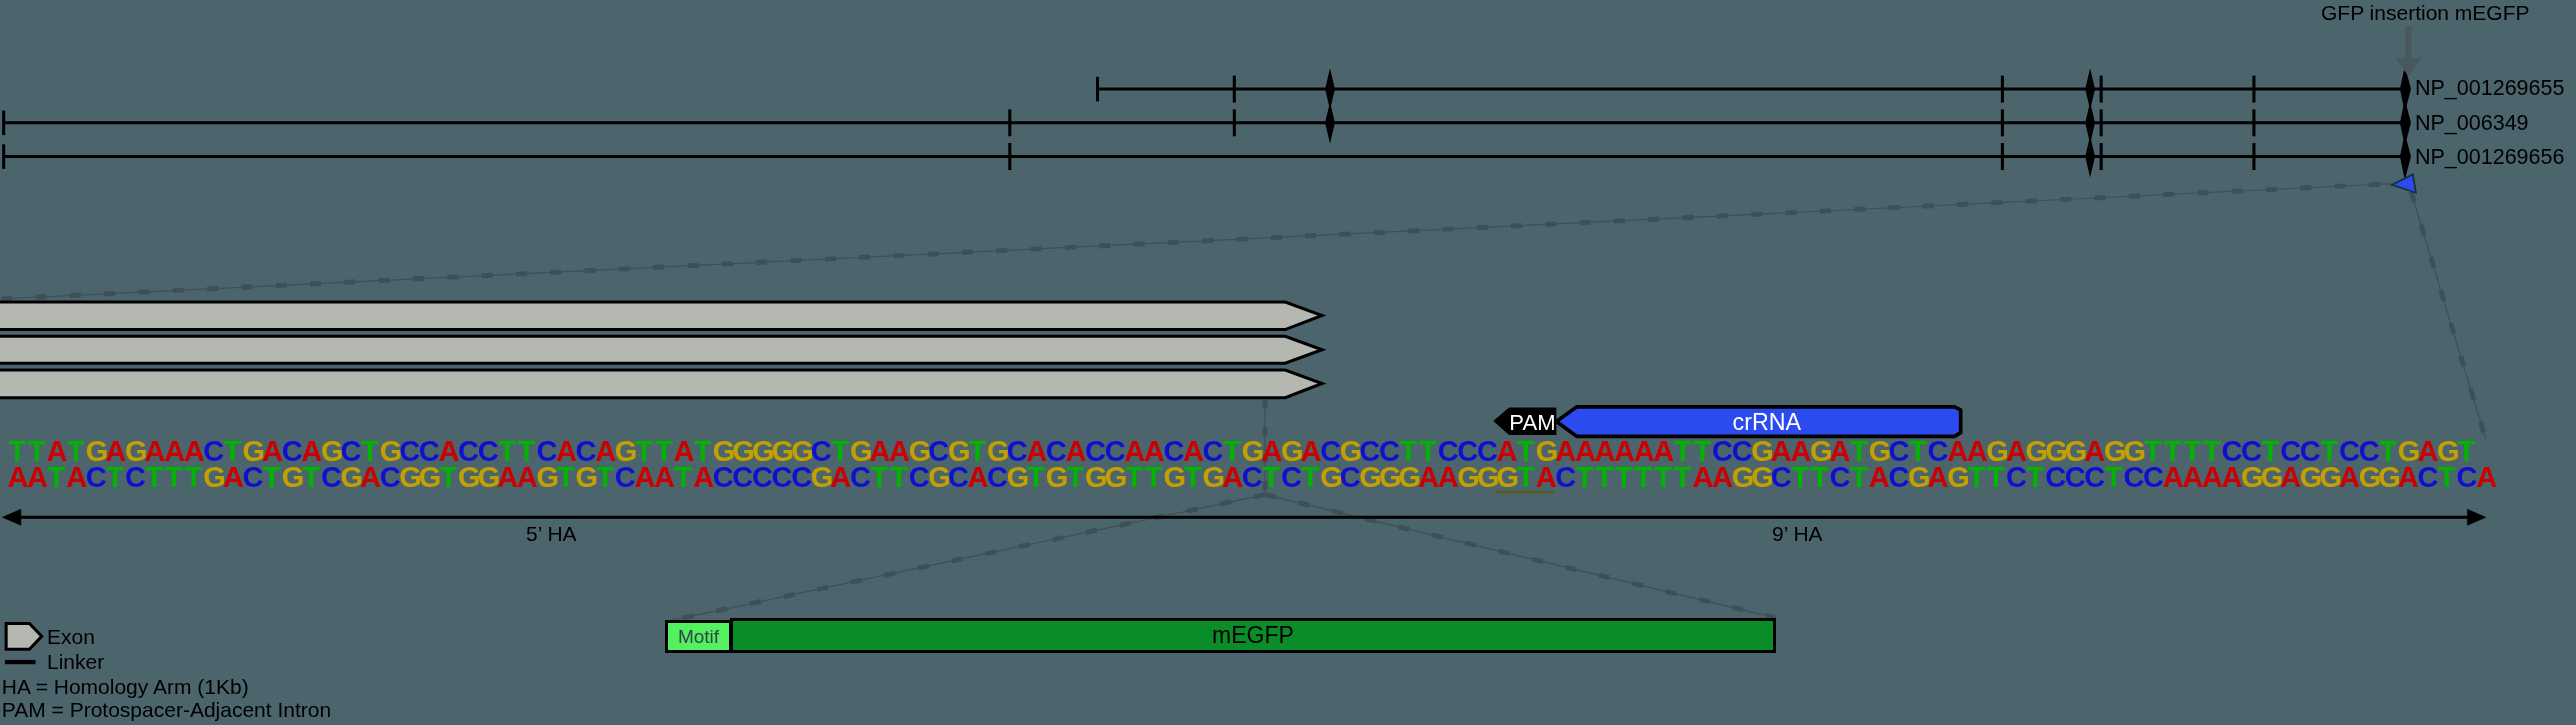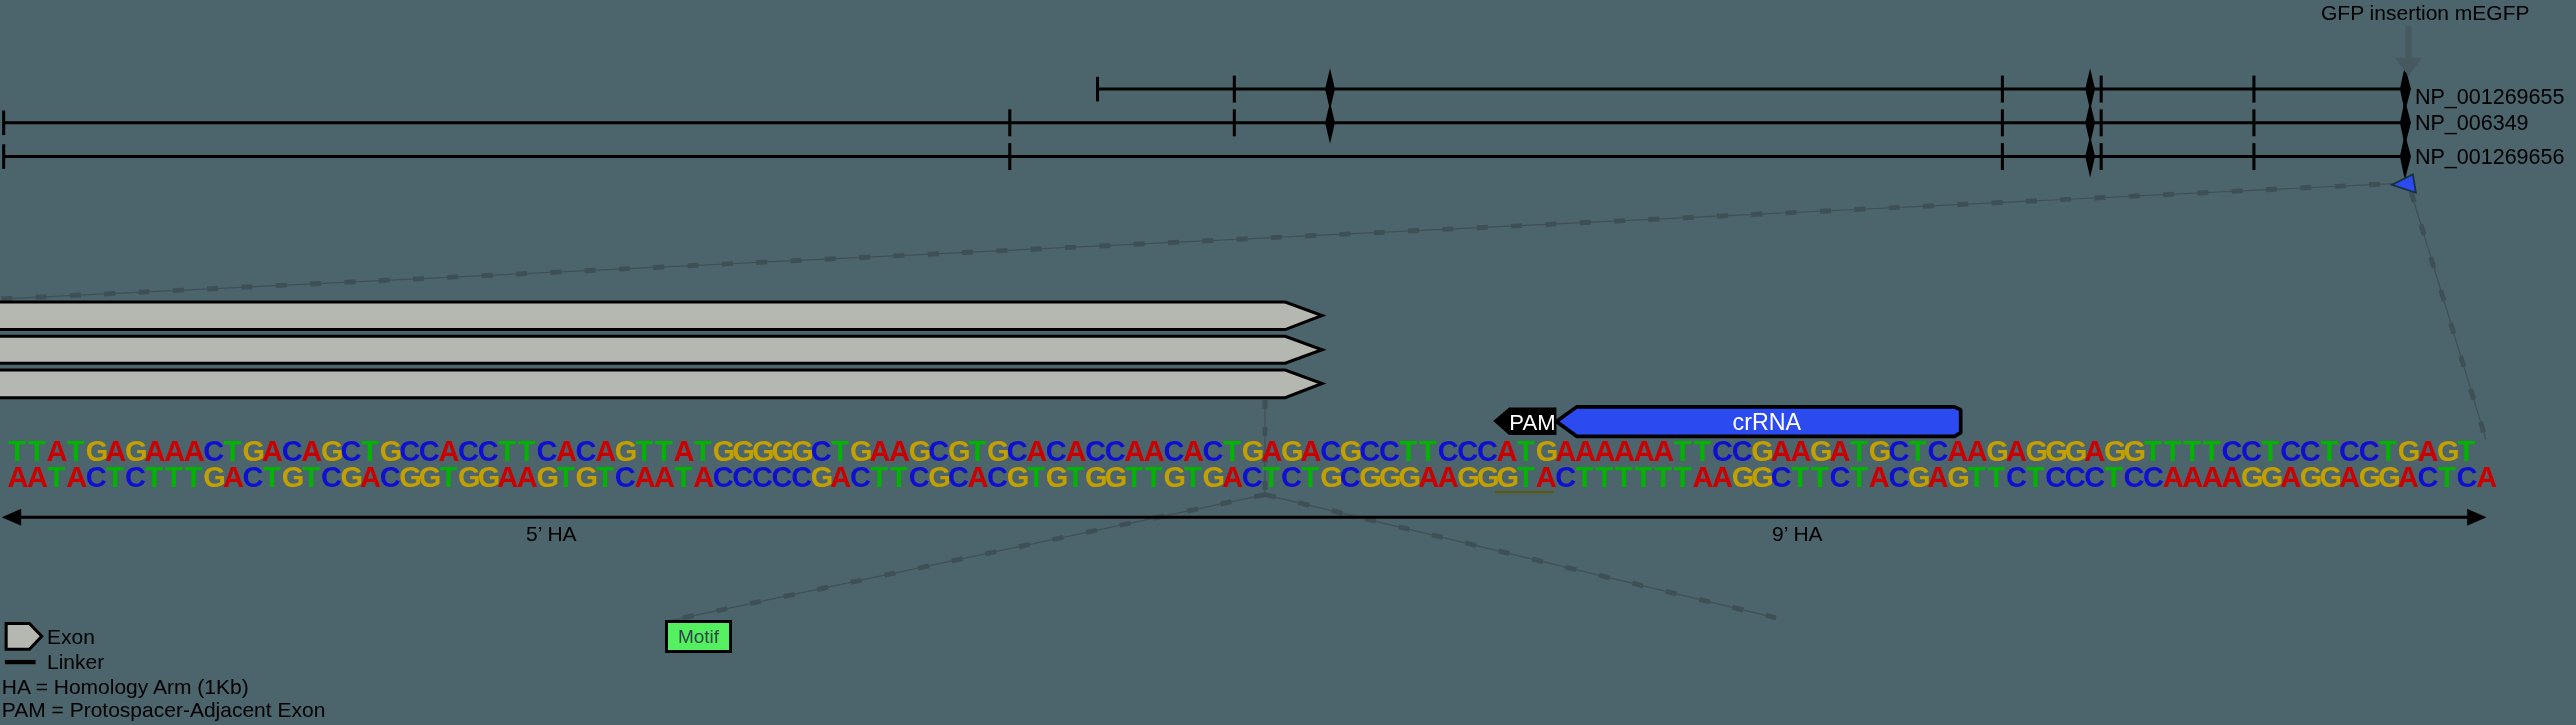--- a/index.html
+++ b/index.html
@@ -2,21 +2,21 @@
 <html style="font-size:9.8px"><head>
 <meta charset="utf-8">
 <style>
   html,body{margin:0;padding:0;background:#4c656d;}
   .stage{position:relative;width:2576px;height:726px;background:#4c656d;overflow:hidden;
          font-family:"Liberation Sans",sans-serif;color:#000;}
   .stage svg{position:absolute;left:0;top:0;}
   .lbl{position:absolute;white-space:nowrap;color:#000;}
   .gfp-lbl{left:2321px;top:1.2px;font-size:21px;}
   .np{left:2415px;font-size:21.5px;}
-  .np1{top:85px;} .np2{top:111px;} .np3{top:145px;}
+  .np1{top:76px;} .np2{top:111px;} .np3{top:145px;}
   .seq-row{position:absolute;left:7.4px;display:flex;}
   .seq-top{top:438px;} .seq-bot{top:464px;}
   .base{display:inline-block;width:19.6px;text-align:center;font-weight:bold;
         font-size:29px;line-height:27px;letter-spacing:0;}
   .ha{font-size:21px;}
   .ha5{left:526px;top:522px;} .ha3{left:1772px;top:522px;}
   .megfp-bar{position:absolute;left:730px;top:618px;width:1040px;height:29.4px;
              background:#0a8c28;border:3.1px solid #000;text-align:center;
              font-size:23px;line-height:29.4px;}
   .linker-box{position:absolute;left:665px;top:620px;width:61px;height:27px;
@@ -378,21 +378,22 @@
       <span class="base" style="color: rgb(204, 0, 0);">A</span>
       <span class="base" style="color: rgb(15, 15, 210);">C</span>
       <span class="base" style="color: rgb(0, 180, 0);">T</span>
       <span class="base" style="color: rgb(15, 15, 210);">C</span>
       <span class="base" style="color: rgb(204, 0, 0);">A</span>
     </div>
 
   <div class="lbl ha ha5">5’ HA</div>
   <div class="lbl ha ha3">9’ HA</div>
 
+  <div class="megfp-bar">mEGFP</div>
   <div class="linker-box">Motif</div>
 
   <div class="lbl leg leg-exon">Exon</div>
   <div class="lbl leg leg-intron">Linker</div>
   <div class="lbl leg leg-ha">HA = Homology Arm (1Kb)</div>
-  <div class="lbl leg leg-pam">PAM = Protospacer-Adjacent Exon</div>
+  <div class="lbl leg leg-pam">PAM = Protospacer-Adjacent Intron</div>
 
 </div>
 
 
 </body></html>

